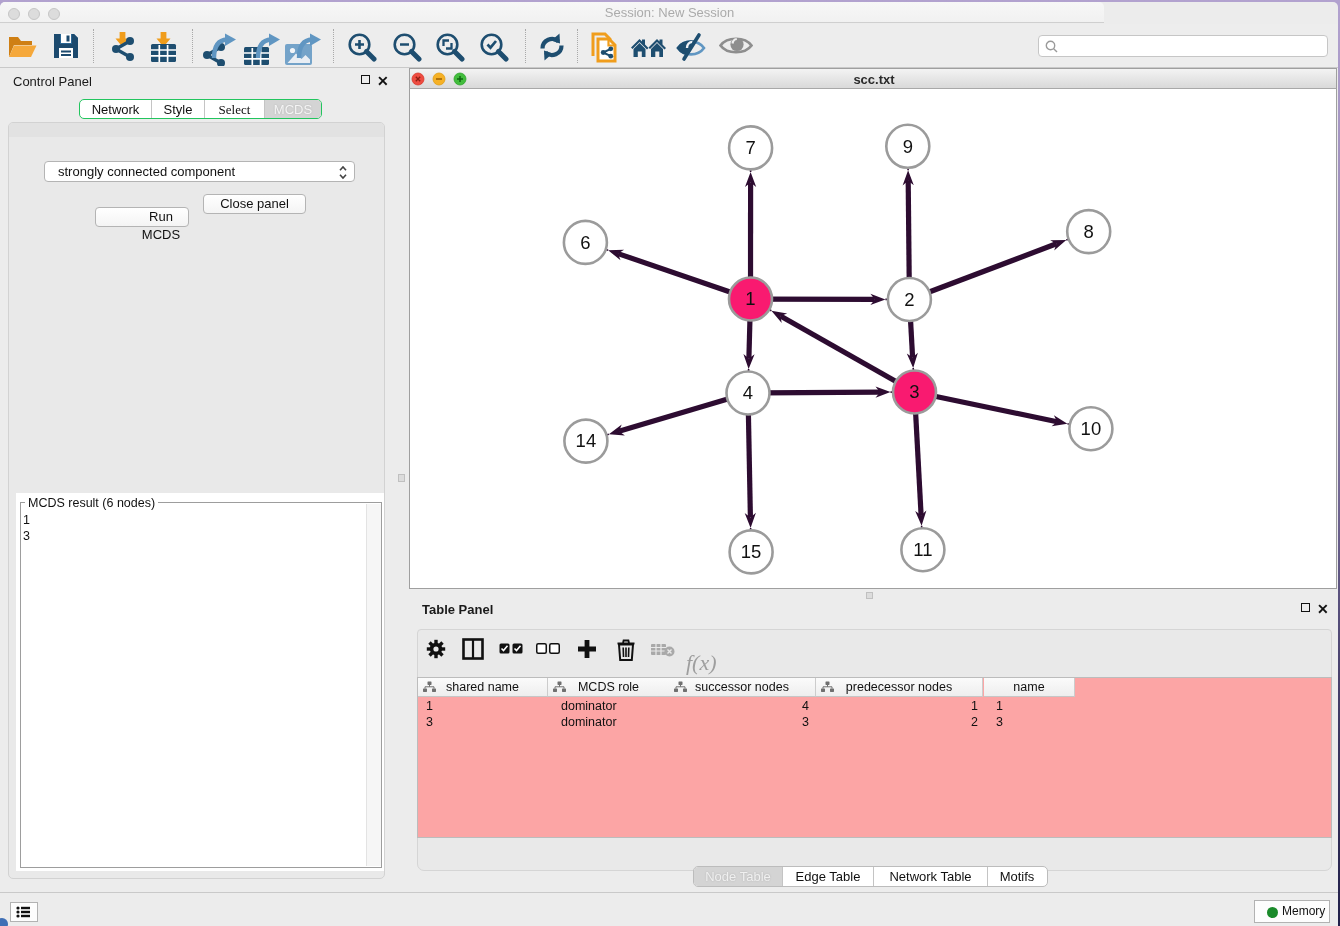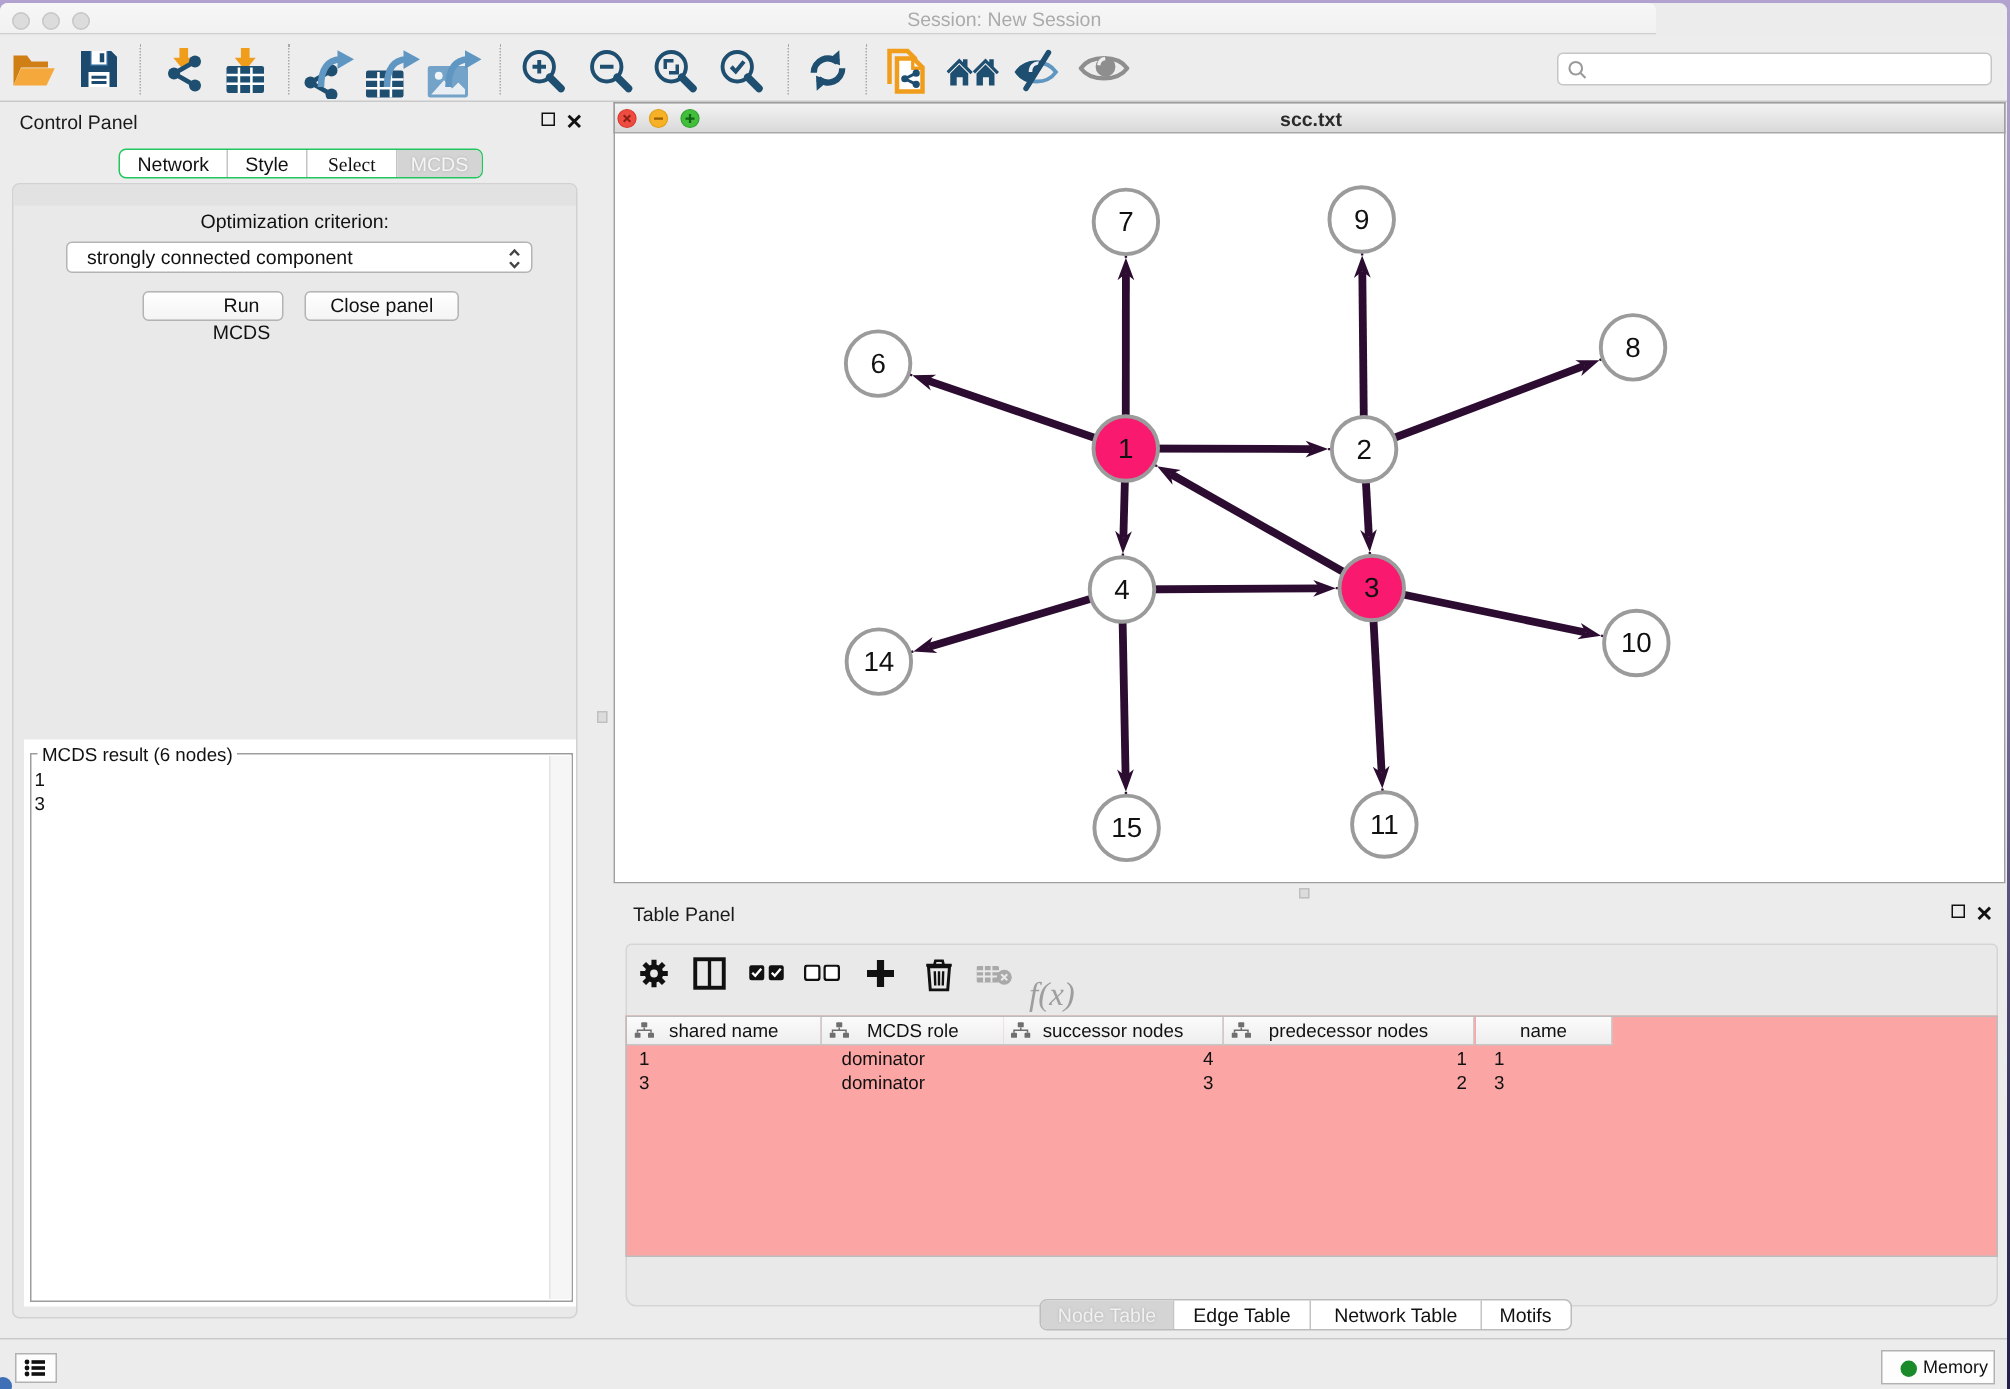--- a/index.html
+++ b/index.html
@@ -36,21 +36,21 @@
 
 #net-frame { position:absolute; left:409px; top:66px; width:928px; height:521px; border:1px solid #9f9f9f; background:#fff; }
 #net-title { position:absolute; left:409px; top:66px; width:928px; height:21px; background:linear-gradient(180deg,#f3f3f3,#d9d9d9); border:1px solid #9f9f9f; border-bottom:1px solid #a8a8a8; }
 #net-title-text { position:absolute; left:0; top:3px; width:928px; text-align:center; font-size:13px; font-weight:bold; color:#2a2a2a; }
 #graph { position:absolute; left:410px; top:87px; }
 
 #hsplit { position:absolute; left:409px; top:587px; width:928px; height:13px; background:#ececec; }
 #hsplit .grip { position:absolute; left:457px; top:3px; width:7px; height:7px; background:#dcdcdc; border:1px solid #c0c0c0; }
 #vgrip { position:absolute; left:398px; top:472px; width:7px; height:8px; background:#dcdcdc; border:1px solid #c0c0c0; }
 
-#tp-title { position:absolute; left:422px; top:600px; font-size:13px; color:#1a1a1a; }
+#tp-title { position:absolute; left:422px; top:600px; font-size:13px; color:#1a1a1a;font-weight:bold; }
 #tp-body { position:absolute; left:417px; top:627px; width:915px; height:242px; background:#e9e9e9; border:1px solid #d5d5d5; border-radius:4px 4px 7px 7px; }
 #tbl { position:absolute; left:417px; top:675px; width:915px; height:161px; background:#fca5a5; border:1px solid #bcbcbc; font-size:12.5px; }
 .th { position:absolute; top:0; height:19px; background:linear-gradient(180deg,#fbfbfb,#eeeeee); border-right:1px solid #cccccc; border-bottom:1px solid #c6c6c6; text-align:center; line-height:18px; color:#111; }
 .trow { position:absolute; height:16px; line-height:16px; color:#111; }
 
 #bt-tabs { position:absolute; left:693px; top:864px; width:355px; height:21px; background:#fff; border:1px solid #bcbcbc; border-radius:5px; display:flex; font-size:13px; }
 #bt-tabs .tab { text-align:center; line-height:20px; color:#111; border-right:1px solid #c4c4c4; }
 #bt-tabs .tab:first-child { background:#d4d4d4; color:#f0f0f0; text-shadow:0 0 2px #b0b0b0; border-radius:4px 0 0 4px; }
 #bt-tabs .tab:last-child { border-right:none; }
 
@@ -220,28 +220,27 @@
   <div class="wbtn" style="left:361px; top:73px; width:9px; height:9px; border:1.5px solid #111;"></div>
   <div class="wbtn" style="left:377px; top:71px; font-weight:bold; font-size:14px;">✕</div>
   <div id="cp-tabs">
     <div class="tab" style="width:72px;">Network</div>
     <div class="tab" style="width:53px;">Style</div>
     <div class="tab" style="width:60px;font-family:Liberation Serif, serif;">Select</div>
     <div class="tab" style="width:56px;">MCDS</div>
   </div>
   <div id="cp-body"></div>
   <div id="cp-band"></div>
-  <div id="opt-label">Optimization criterion:</div>
   <div id="opt-select">strongly connected component
     <svg class="chev" width="10" height="21" viewBox="0 0 10 21">
         <path d="M2 8.2 L5 5 L8 8.2" fill="none" stroke="#444" stroke-width="1.6"></path>
         <path d="M2 12.8 L5 16 L8 12.8" fill="none" stroke="#444" stroke-width="1.6"></path>
       </svg>
   </div>
-  <div class="btn" style="left:95px; top:192px; width:94px;padding-left:38px;">Run MCDS</div>
+  <div class="btn" style="left:95px; top:205px; width:94px;padding-left:38px;">Run MCDS</div>
   <div class="btn" style="left:203px; top:192px; width:103px;">Close panel</div>
   <div id="mcds-box"></div>
   <div id="mcds-fs"></div>
   <div id="mcds-legend">MCDS result (6 nodes)</div>
   <div id="mcds-sb"></div>
   <div id="mcds-items">1<br>3</div>
 
   <div id="net-frame"></div>
   <div id="net-title">
     <svg style="position:absolute;left:1px;top:3px;" width="62" height="14" viewBox="0 0 62 14">

